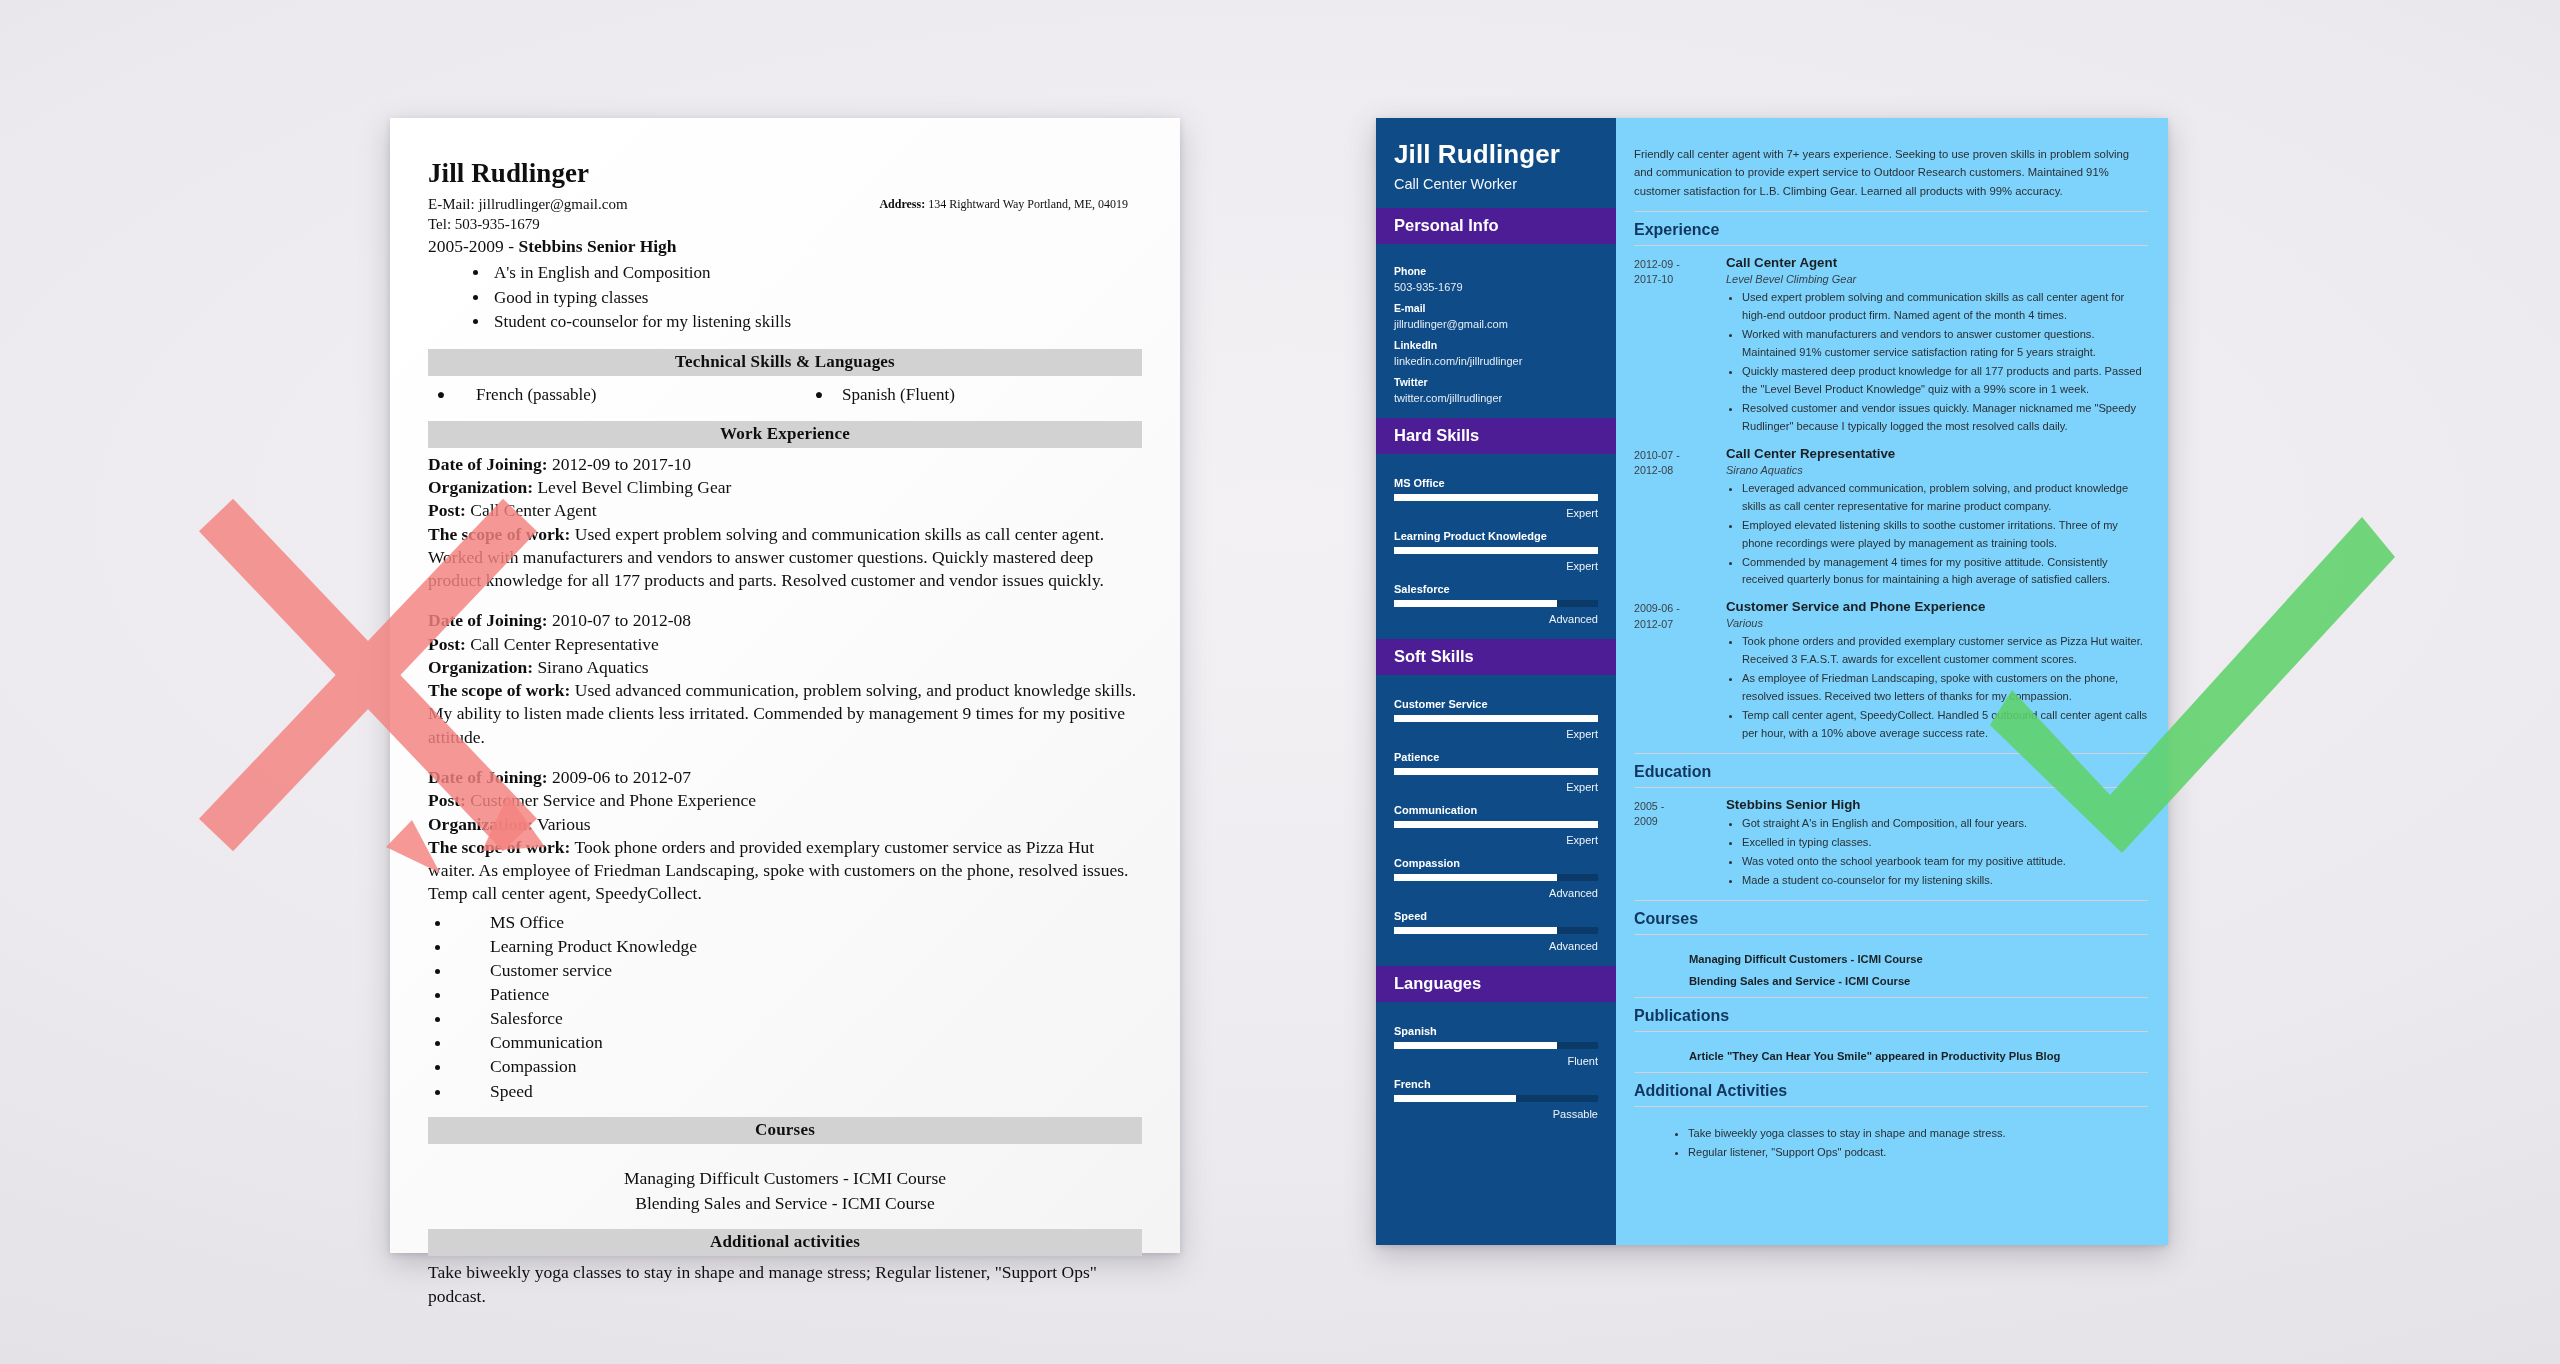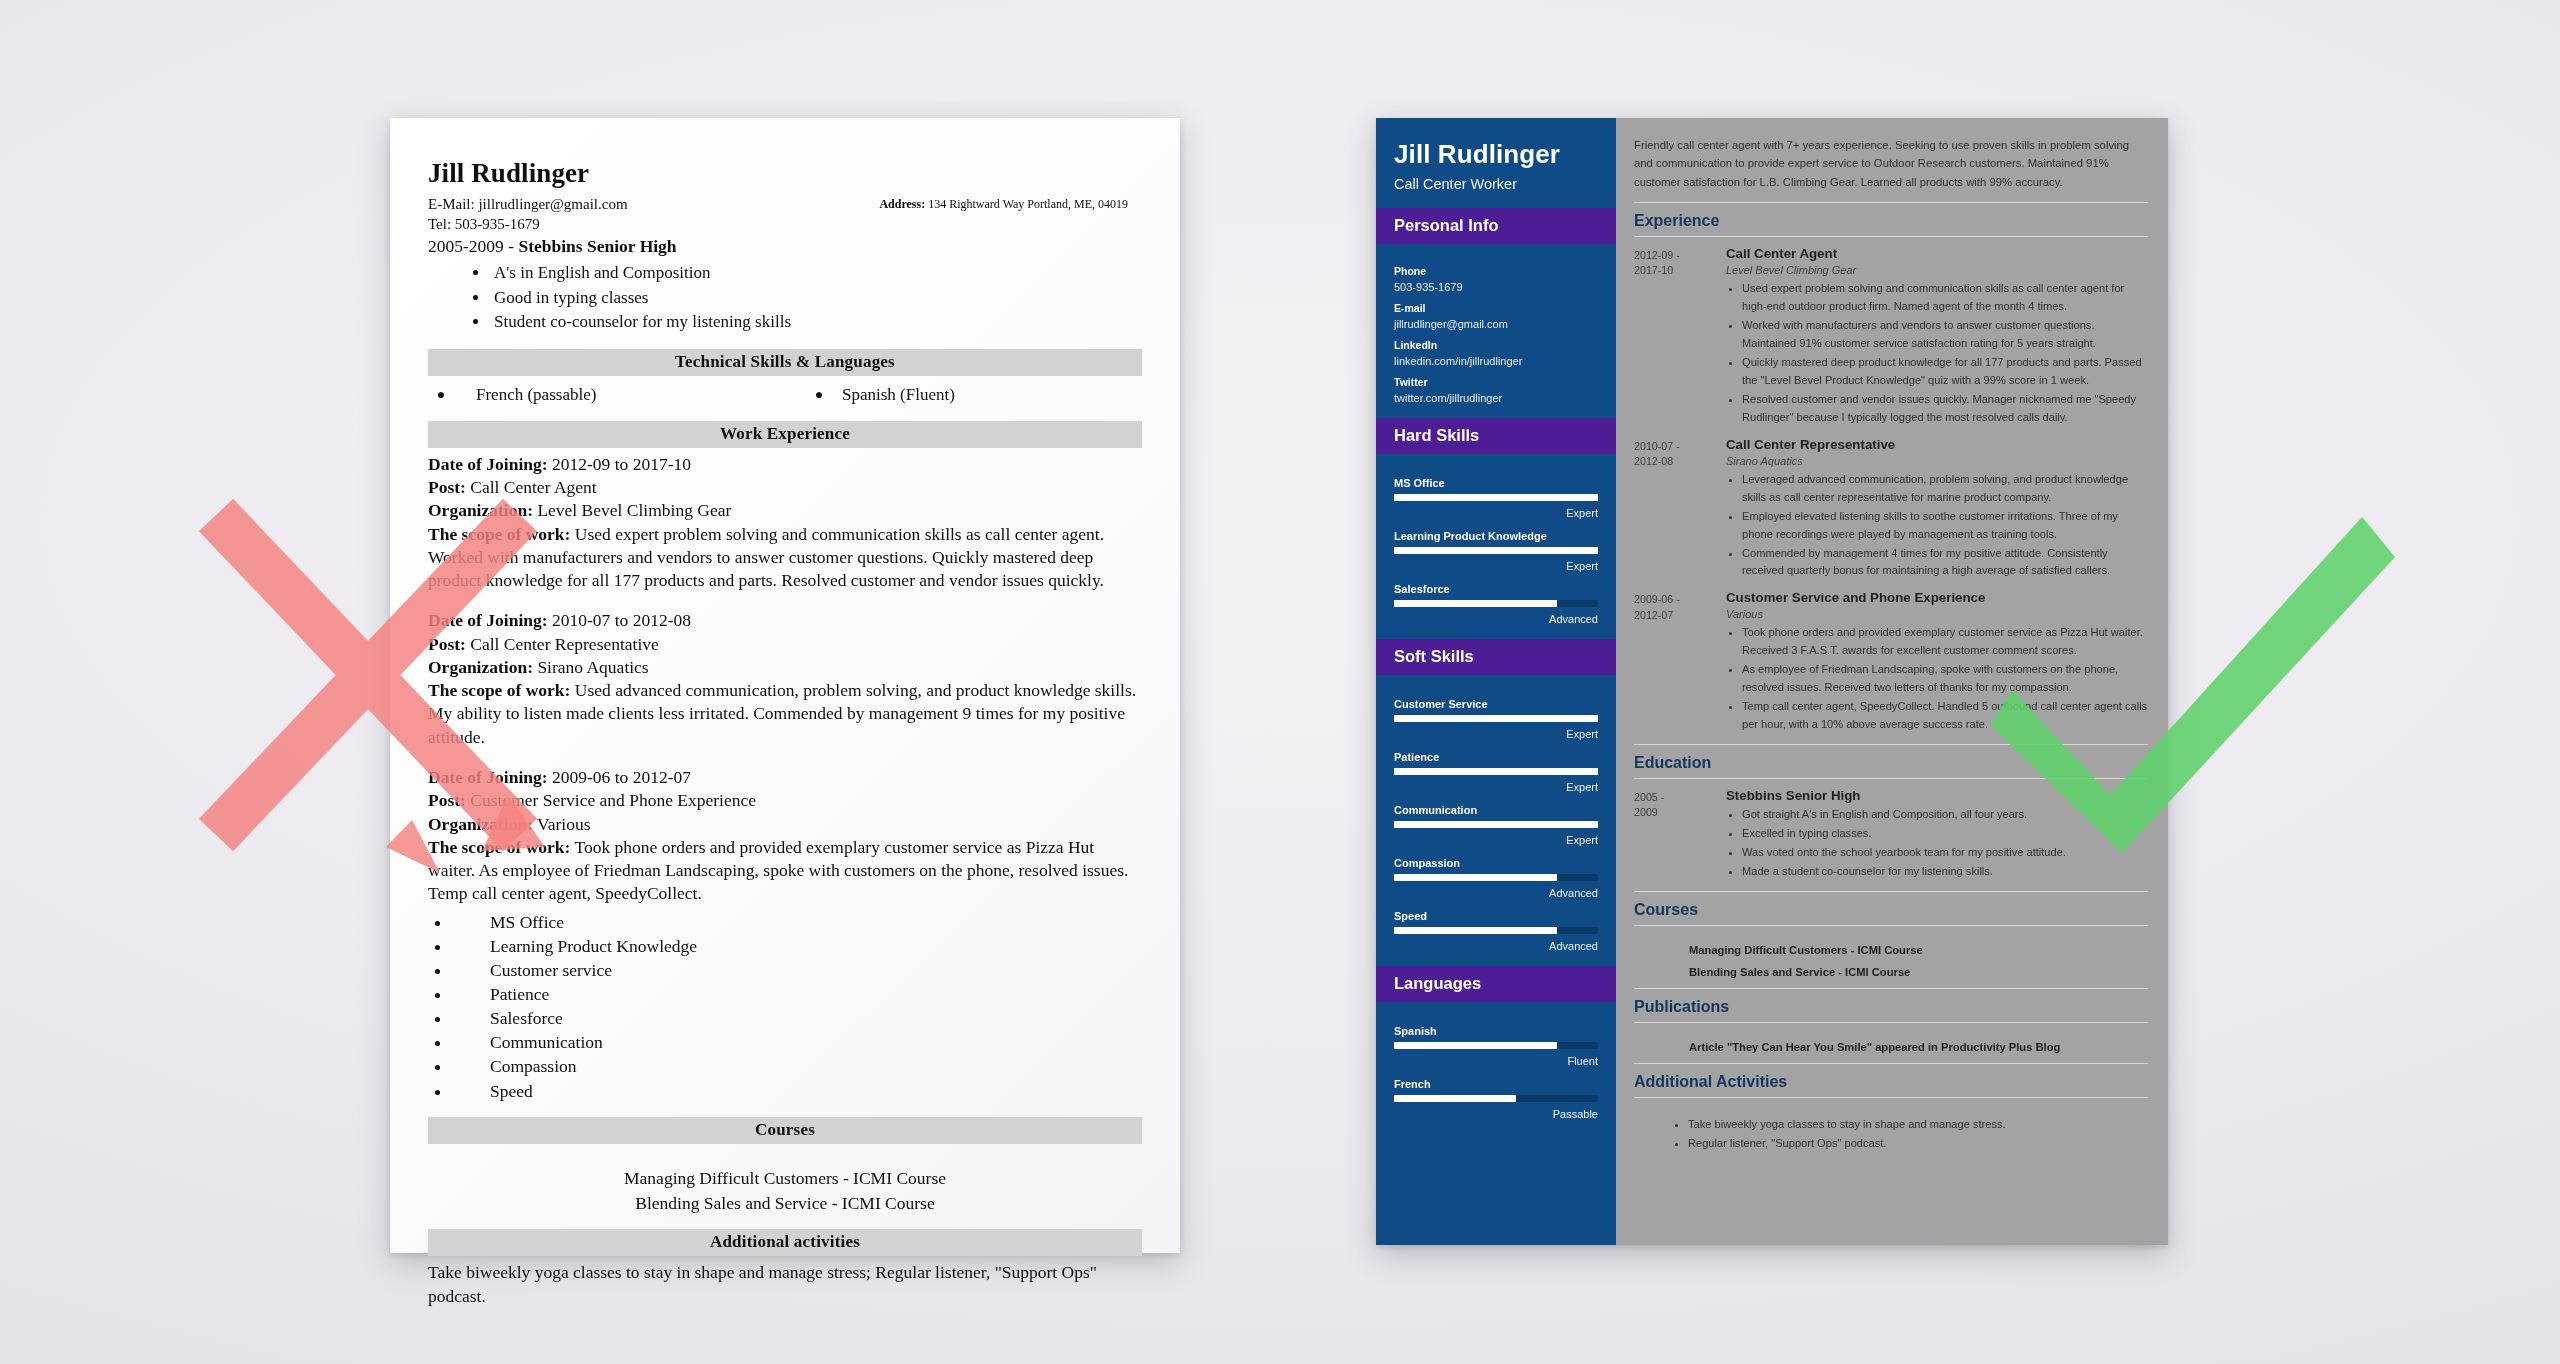--- a/index.html
+++ b/index.html
@@ -59,21 +59,21 @@
   .g-sec-title{background:#4c1d95;font-size:16.5px;font-weight:bold;padding:8px 18px 9px 18px;}
   .g-side-body{padding:12px 18px 14px 18px;}
   .g-pi-label{font-size:10.5px;font-weight:bold;margin-top:9px;}
   .g-pi-value{font-size:11px;margin-top:4px;color:#e8eef5;word-break:break-all;}
   .g-skill{margin-top:11px;}
   .g-skill-name{font-size:11px;font-weight:bold;margin-bottom:5px;}
   .g-bar-track{height:7px;background:#0b3a69;width:100%;}
   .g-bar-fill{height:7px;background:#ffffff;}
   .g-skill-level{font-size:11px;text-align:right;margin-top:6px;color:#f0f4f8;}
 
-  .g-main{flex:1;background:#a3a3a3;padding:18px 20px 0 18px;box-sizing:border-box;color:#24292e;}
+  .g-main{flex:1;background:#7dd3fc;padding:27px 20px 0 18px;box-sizing:border-box;color:#24292e;}
   .g-summary{font-size:11.3px;line-height:1.62;color:#2b2f33;margin:0 0 11px 0;}
   .g-hr{height:1px;background:#d3d3d3;margin:0 0 9px 0;}
   .g-head{font-size:16px;font-weight:bold;color:#13365e;margin:0 0 6px 0;}
   .g-entry{display:flex;margin:0 0 9px 0;}
   .g-dates{width:92px;flex:none;font-size:10.7px;line-height:1.42;color:#3a3f45;padding-top:2px;}
   .g-entry-body{flex:1;}
   .g-job{font-size:13.3px;font-weight:bold;color:#1b1f23;margin:0 0 3px 0;}
   .g-org{font-size:11px;font-style:italic;color:#3a3f45;margin:0 0 4px 0;}
   ul.g-ul{margin:0;padding:0 0 0 16px;list-style:disc;}
   ul.g-ul li{font-size:11.1px;line-height:1.62;color:#2b2f33;margin-bottom:1px;}
@@ -119,22 +119,22 @@
       <span class="bullet">●</span>
       <span class="c1">French (passable)</span>
       <span class="bullet">●</span>
       <span class="c2">Spanish (Fluent)</span>
     </div>
 
     <div class="bad-bar">Work Experience</div>
 
     <div>
       <div class="bad-para"><b>Date of Joining:</b><span> 2012-09 to 2017-10</span></div>
+      <div class="bad-para"><b>Organization:</b><span> Level Bevel Climbing Gear</span></div>
       <div class="bad-para"><b>Post:</b><span> Call Center Agent</span></div>
-      <div class="bad-para"><b>Organization:</b><span> Level Bevel Climbing Gear</span></div>
       <div class="bad-para"><b>The scope of work:</b><span> Used expert problem solving and communication skills as call center agent. Worked with manufacturers and vendors to answer customer questions. Quickly mastered deep product knowledge for all 177 products and parts. Resolved customer and vendor issues quickly.</span></div>
     </div>
     <div class="bad-gap"></div>
 
     <div>
       <div class="bad-para"><b>Date of Joining:</b><span> 2010-07 to 2012-08</span></div>
       <div class="bad-para"><b>Post:</b><span> Call Center Representative</span></div>
       <div class="bad-para"><b>Organization:</b><span> Sirano Aquatics</span></div>
       <div class="bad-para"><b>The scope of work:</b><span> Used advanced communication, problem solving, and product knowledge skills. My ability to listen made clients less irritated. Commended by management 9 times for my positive attitude.</span></div>
     </div>

